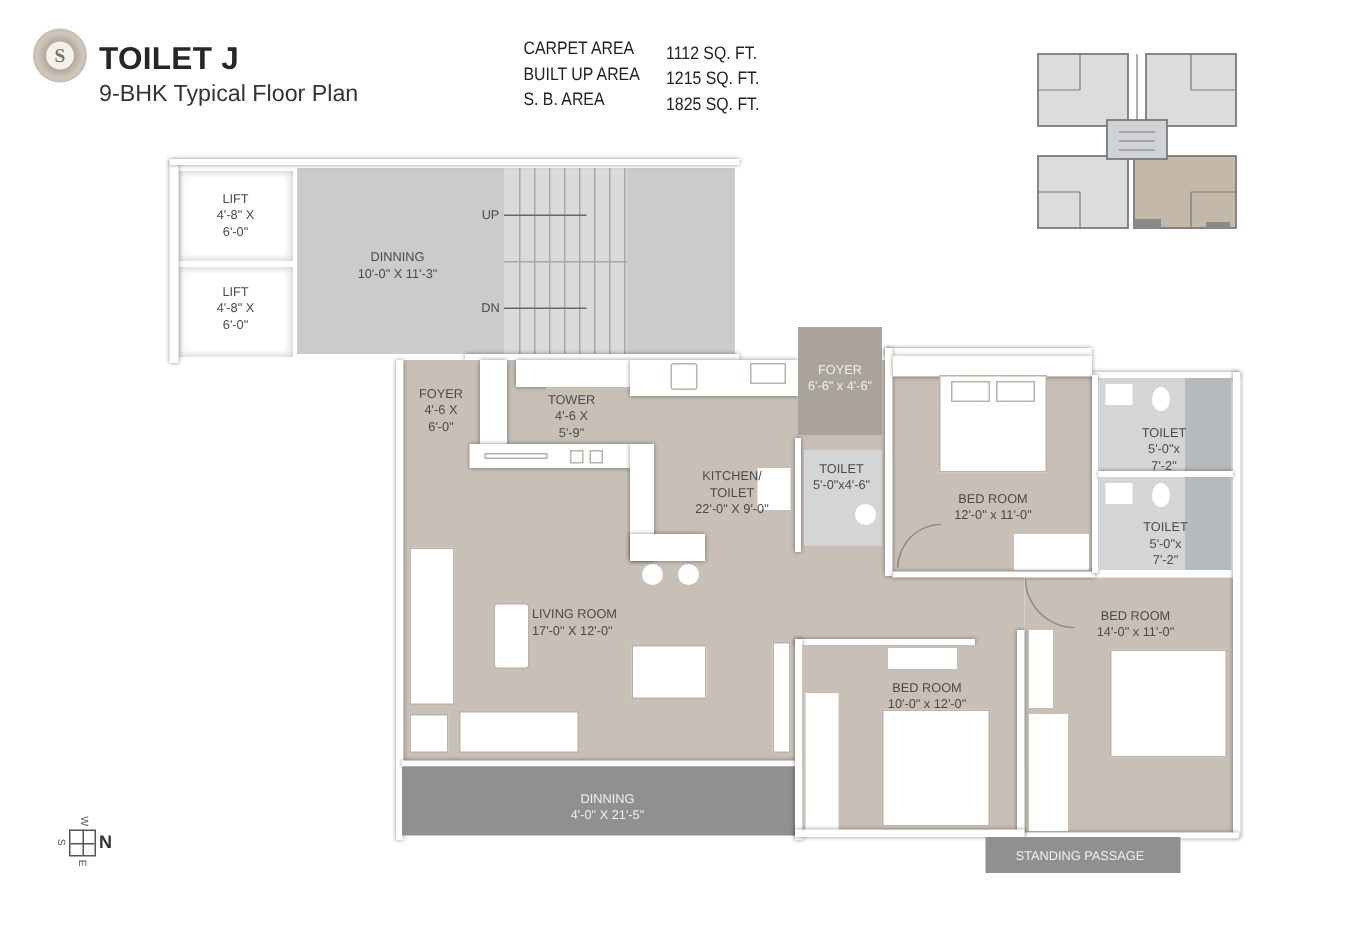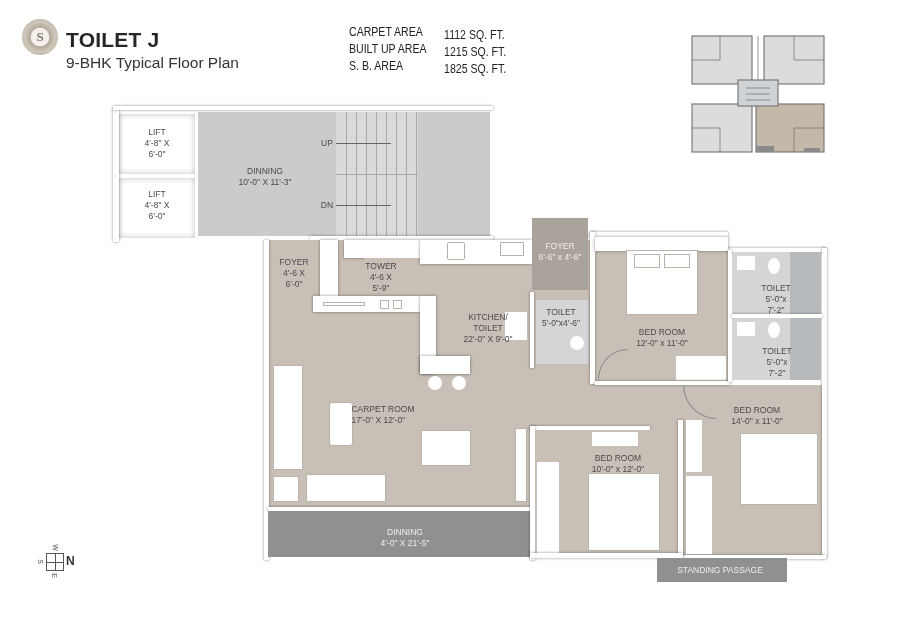--- a/index.html
+++ b/index.html
@@ -230,21 +230,21 @@
   <div class="furn nb" style="left:768px;top:322px;width:12px;height:16px;border-radius:50%;"></div>
   <div class="furn nb" style="left:737px;top:256px;width:18px;height:14px;"></div>
   <div class="furn nb" style="left:737px;top:322px;width:18px;height:14px;"></div>
 
   <div class="furn" style="left:273px;top:365px;width:30px;height:105px;"></div>
   <div class="furn" style="left:273px;top:476px;width:26px;height:26px;"></div>
   <div class="furn" style="left:306px;top:474px;width:80px;height:28px;"></div>
   <div class="furn" style="left:329px;top:402px;width:24px;height:44px;border-radius:3px;"></div>
   <div class="furn" style="left:421px;top:430px;width:50px;height:36px;"></div>
   <div class="lbl" style="left:383px;top:404px;text-align:left;">
-      <div>CARPET ROOM</div>
+      <div>LIVING ROOM</div>
       <div>17'-0" X 12'-0"</div>
     </div>
   <div class="furn" style="left:515px;top:428px;width:12px;height:74px;"></div>
 
   <div class="wall" style="left:268px;top:507px;width:264px;height:4px;"></div>
   <div class="room dgrey" style="left:268px;top:511px;width:262px;height:46px;"></div>
   <div class="lbl w" style="left:405px;top:527px;color:#eeeeee;">
       <div>DINNING</div>
       <div>4'-0" X 21'-5"</div>
     </div>

